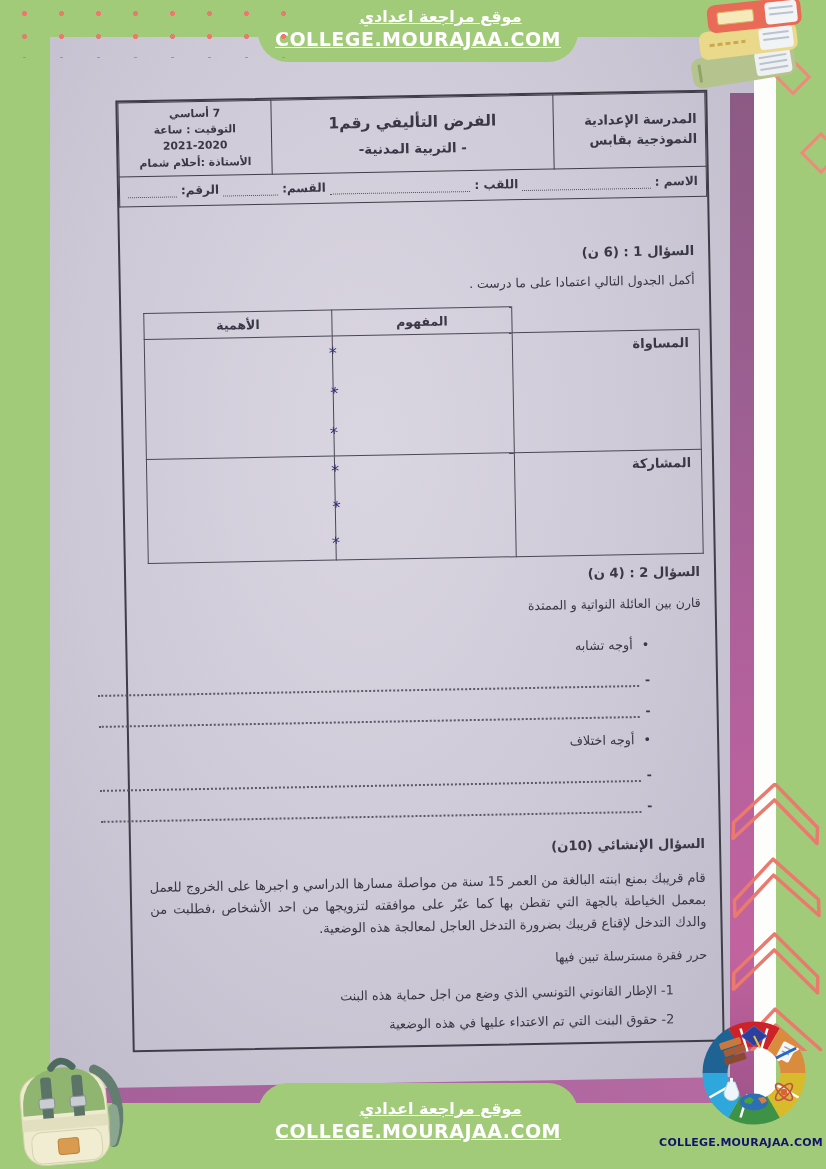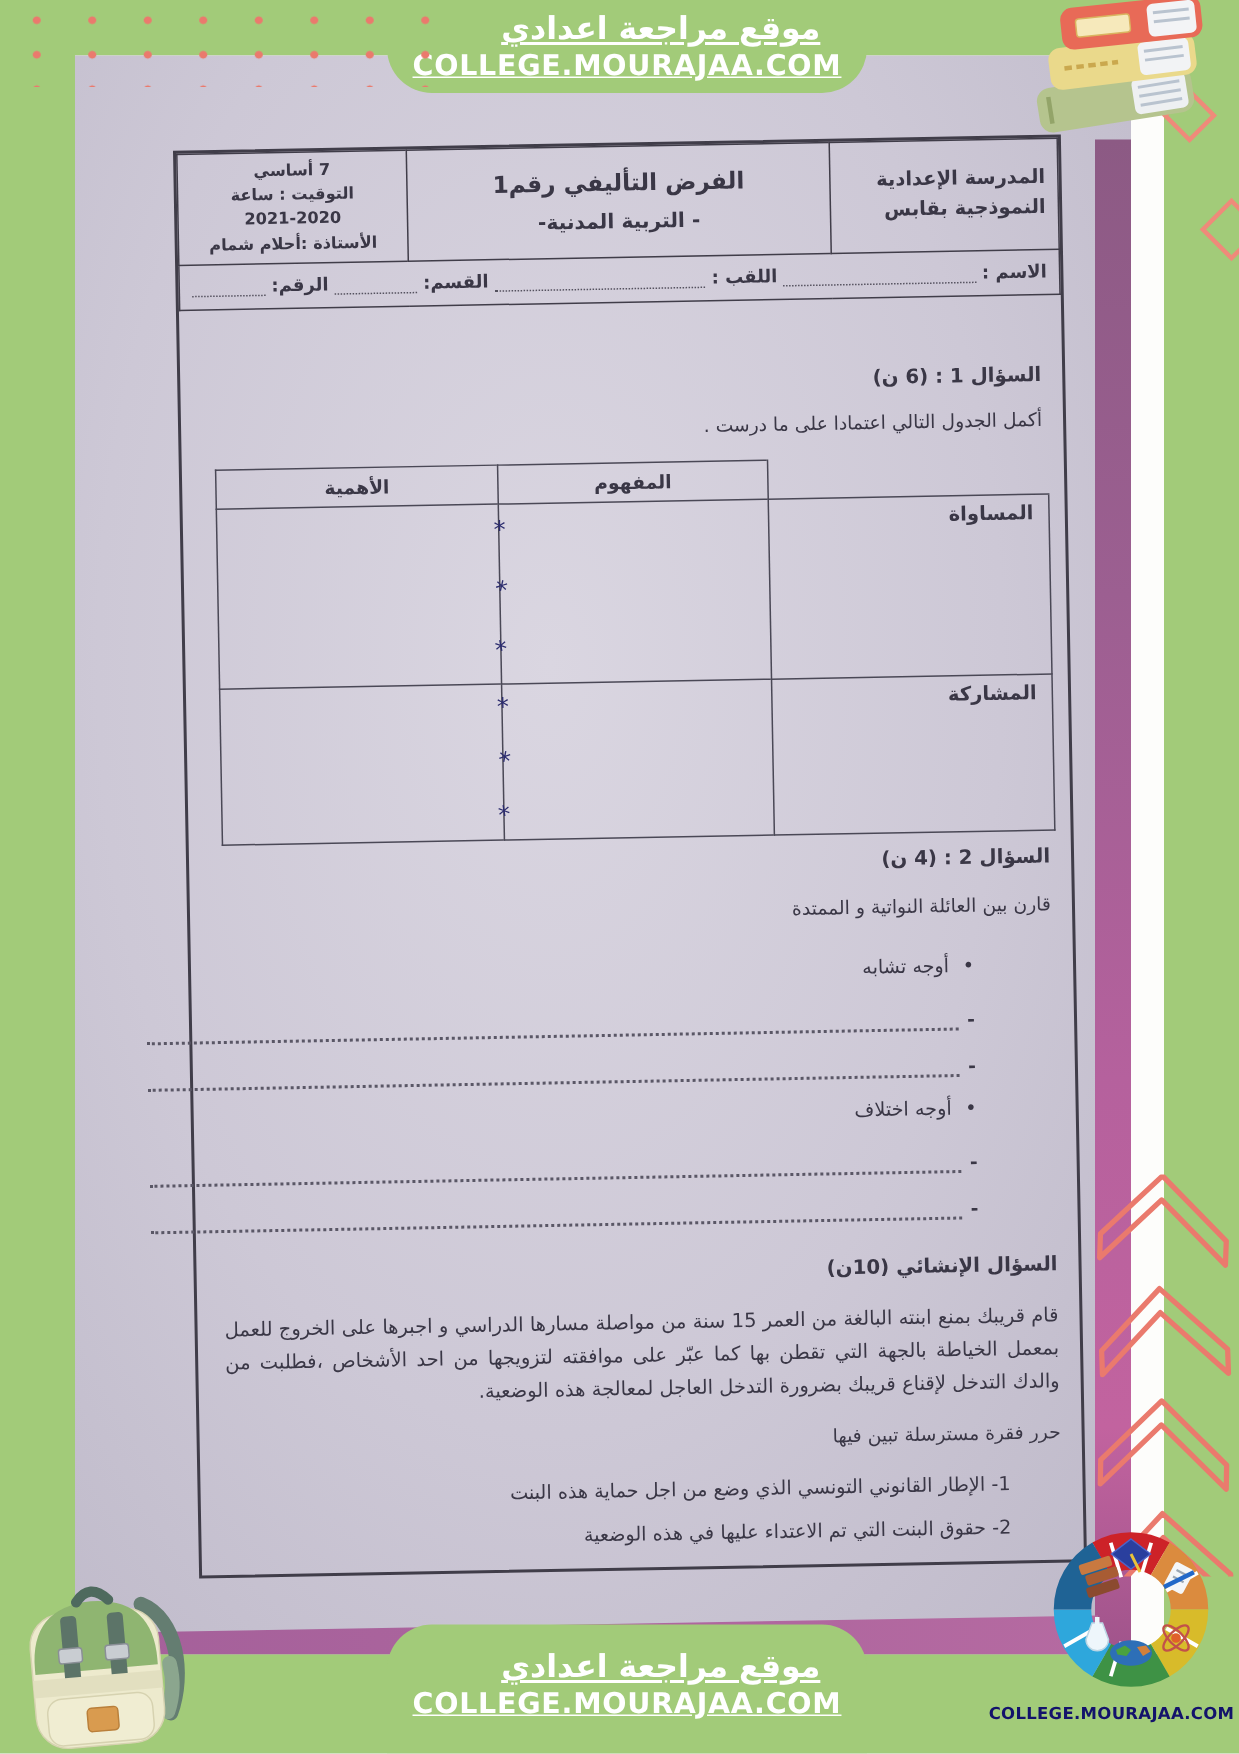--- a/index.html
+++ b/index.html
@@ -17,21 +17,21 @@
   }
   .header-tab {
     position:absolute; left:258px; top:0; width:320px; height:62px; z-index:6;
     background:#a2cb79; border-radius:0 0 30px 30px; text-align:center; padding-top:7px;
   }
   .footer-bar { position:absolute; left:0; bottom:0; width:826px; height:66px; background:#a2cb79; z-index:3; }
   .footer-tab {
     position:absolute; left:258px; bottom:0; width:320px; height:86px; z-index:5;
     background:#a2cb79; border-radius:30px 30px 0 0; text-align:center; padding-top:16px;
   }
-  .site-line1 { display:inline-block; color:#fff; font-weight:bold; font-size:21px; text-decoration:underline; direction:rtl;margin-left:45px; }
+  .site-line1 { display:inline-block; color:#fff; font-weight:bold; font-size:16px; text-decoration:underline; direction:rtl;margin-left:45px; }
   .site-line2 { display:block; color:#fff; font-weight:bold; font-size:19px; letter-spacing:0.5px; text-decoration:underline; margin-top:2px; }
   .diamond { position:absolute; border:3px solid #ef8a7a; transform:rotate(45deg); z-index:2; }
   .d1 { left:780px; top:64px;  width:26px; height:26px; }
   .d2 { left:806px; top:138px; width:30px; height:30px; }
   
   .mat  { position:absolute; left:50px; top:37px; width:726px; height:1066px; background:#fdfdfb; z-index:1; }
   .scan {
     position:absolute; left:0; top:0; width:704px; height:1066px; overflow:hidden;
     background:radial-gradient(ellipse at 45% 38%, #dad6e1 0%, #cdc8d6 55%, #bdb8c8 100%);
   }

